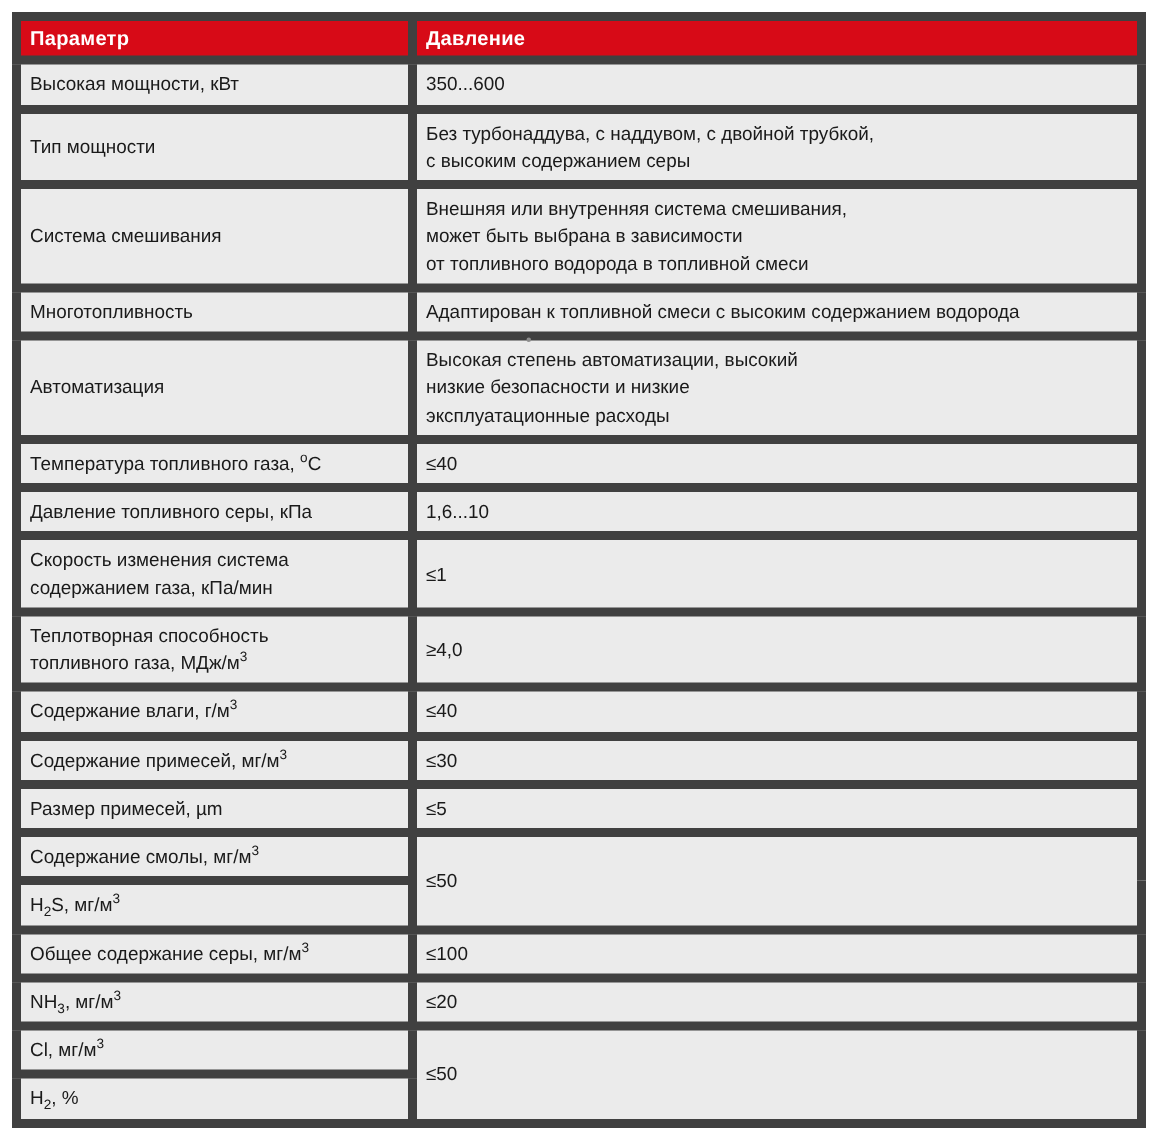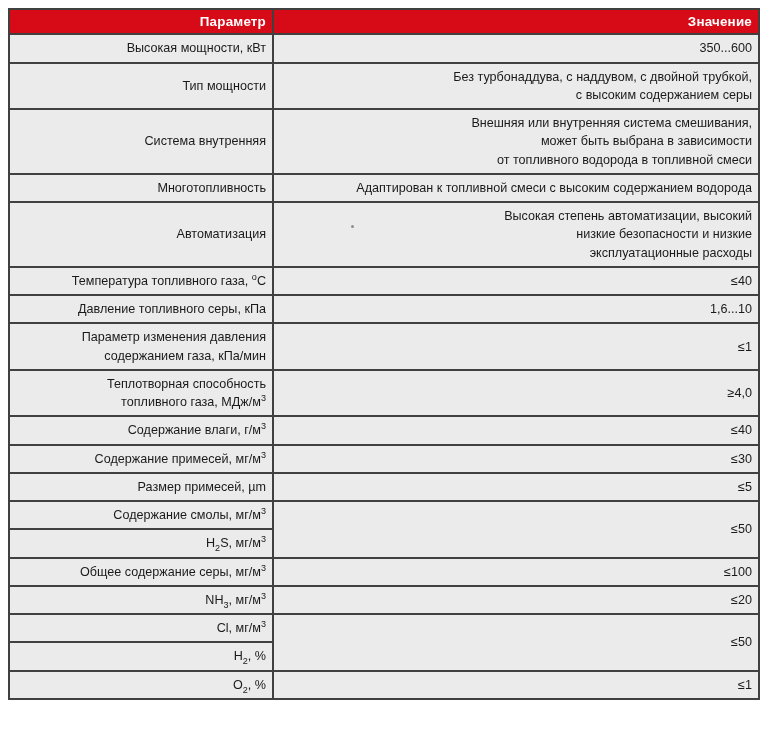--- a/index.html
+++ b/index.html
@@ -27,26 +27,26 @@
     border-collapse: collapse;
     table-layout: fixed;
     width: 750px;
     border: 2px solid #1b1b1b;
   }
   table.spec-table col.col-param { width: 264px; }
   table.spec-table col.col-value { width: 486px; }
 
   table.spec-table th,
   table.spec-table td {
-    border: 2px solid #404040;
+    border: 6px solid #404040;
     background: #ebebeb;
     color: #1a1a1a;
     font-size: 12.6px;
     line-height: 1.45;
-    text-align: right;
+    text-align: left;
     vertical-align: middle;
     padding: 4px 6px;
     box-sizing: border-box;
     font-weight: normal;
   }
   table.spec-table thead th {
     background: #d70a17;
     color: #ffffff;
     font-weight: bold;
     font-size: 13.4px;
@@ -85,21 +85,21 @@
 
 <div id="spec-table-wrap">
   <table class="spec-table">
     <colgroup>
       <col class="col-param">
       <col class="col-value">
     </colgroup>
     <thead>
       <tr>
         <th>Параметр</th>
-        <th>Значение</th>
+        <th>Давление</th>
       </tr>
     </thead>
     <tbody id="spec-table-body">
         <tr>
           <td>
             <span class="cell-lines">
               <span class="ln">Высокая мощности, кВт</span>
             </span>
           </td>
           <td>
@@ -117,21 +117,21 @@
           <td>
             <span class="cell-lines">
               <span class="ln">Без турбонаддува, с наддувом, с двойной трубкой,</span>
               <span class="ln">с высоким содержанием серы</span>
             </span>
           </td>
         </tr>
         <tr>
           <td>
             <span class="cell-lines">
-              <span class="ln">Система внутренняя</span>
+              <span class="ln">Система смешивания</span>
             </span>
           </td>
           <td>
             <span class="cell-lines">
               <span class="ln">Внешняя или внутренняя система смешивания,</span>
               <span class="ln">может быть выбрана в зависимости</span>
               <span class="ln">от топливного водорода в топливной смеси</span>
             </span>
           </td>
         </tr>
@@ -177,21 +177,21 @@
           </td>
           <td>
             <span class="cell-lines">
               <span class="ln">1,6...10</span>
             </span>
           </td>
         </tr>
         <tr>
           <td>
             <span class="cell-lines">
-              <span class="ln">Параметр изменения давления</span>
+              <span class="ln">Скорость изменения система</span>
               <span class="ln">содержанием газа, кПа/мин</span>
             </span>
           </td>
           <td>
             <span class="cell-lines">
               <span class="ln">≤1</span>
             </span>
           </td>
         </tr>
         <tr>

